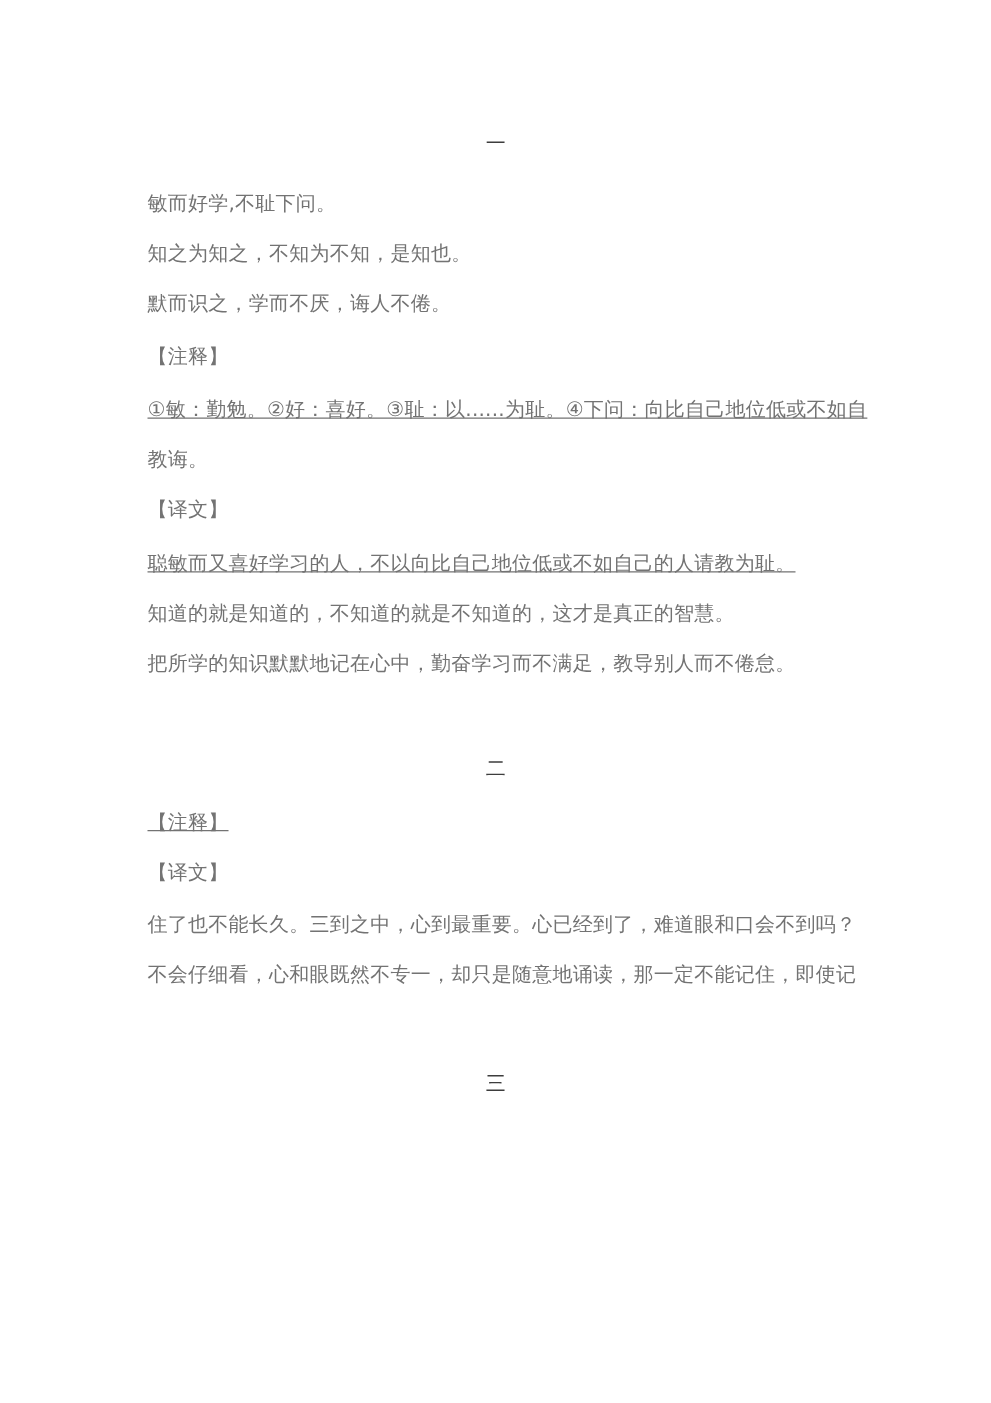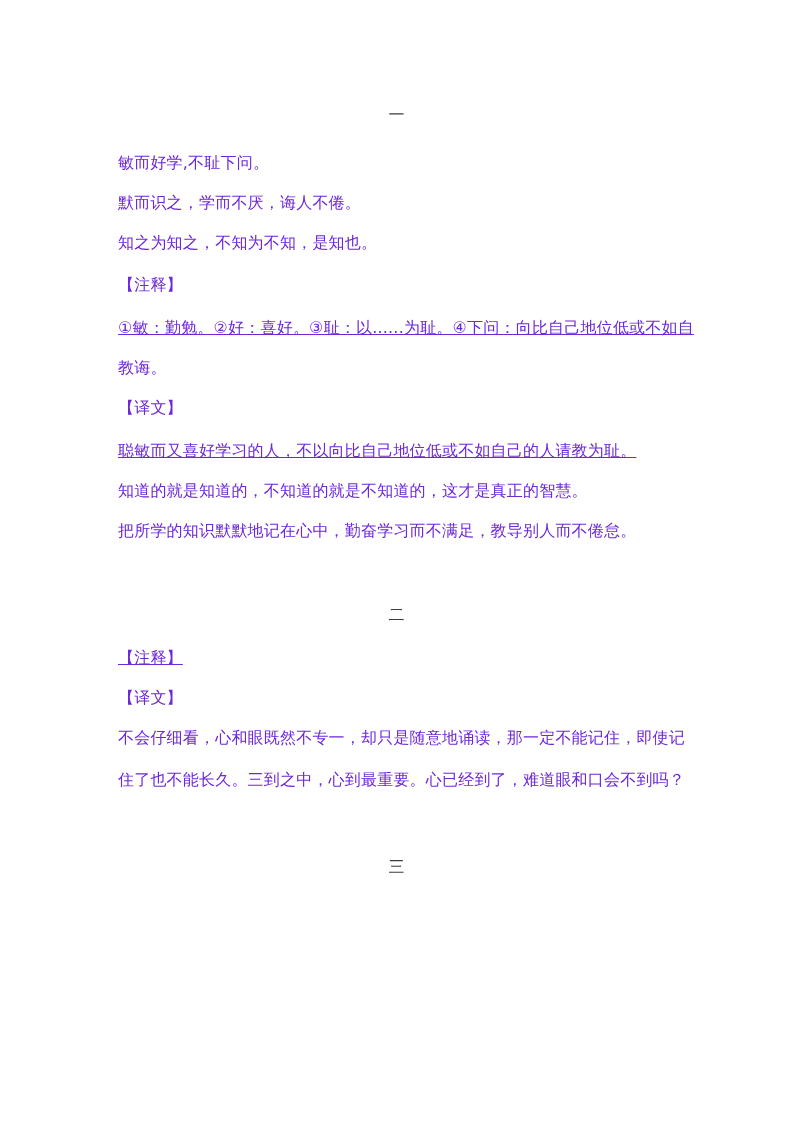--- a/index.html
+++ b/index.html
@@ -20,21 +20,21 @@
     padding: 95px 93px 0 118px;
     background: #ffffff;
     overflow: hidden;
   }
   .line {
     margin: 0;
     height: 40px;
     line-height: 40px;
     font-size: 16px;
     font-weight: 400;
-    color: #6d28d9;
+    color: #737373;
     letter-spacing: 0.2px;
     white-space: nowrap;
   }
   .sec-heading {
     margin: 0 -93px 0 -118px; 
     height: 40px;
     line-height: 40px;
     font-size: 16px;
     font-weight: 400;
     color: #3d3d3d;
@@ -48,35 +48,35 @@
   .mt47 { margin-top: 47px; }
 </style>
 </head>
 <body>
 
 <div class="page">
 
   <h2 class="sec-heading">一</h2>
 
   <p class="line mt8">敏而好学,不耻下问。</p>
+  <p class="line">知之为知之，不知为不知，是知也。</p>
   <p class="line">默而识之，学而不厌，诲人不倦。</p>
-  <p class="line">知之为知之，不知为不知，是知也。</p>
 
   <p class="line mt2">【注释】</p>
   <p class="line mt3">①敏：勤勉。②好：喜好。③耻：以......为耻。④下问：向比自己地位低或不如自</p>
   <p class="line">教诲。</p>
 
   <p class="line">【译文】</p>
   <p class="line mt3">聪敏而又喜好学习的人，不以向比自己地位低或不如自己的人请教为耻。</p>
   <p class="line">知道的就是知道的，不知道的就是不知道的，这才是真正的智慧。</p>
   <p class="line">把所学的知识默默地记在心中，勤奋学习而不满足，教导别人而不倦怠。</p>
 
   <h2 class="sec-heading mt44">二</h2>
 
   <p class="line mt3">【注释】</p>
 
   <p class="line">【译文】</p>
+  <p class="line mt2">住了也不能长久。三到之中，心到最重要。心已经到了，难道眼和口会不到吗？</p>
   <p class="line">不会仔细看，心和眼既然不专一，却只是随意地诵读，那一定不能记住，即使记</p>
-  <p class="line mt2">住了也不能长久。三到之中，心到最重要。心已经到了，难道眼和口会不到吗？</p>
 
   <h2 class="sec-heading mt47">三</h2>
 
 </div>
 
 </body></html>

